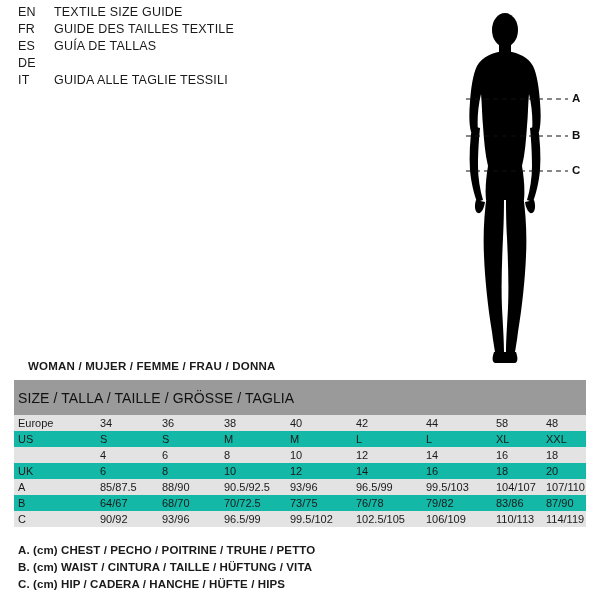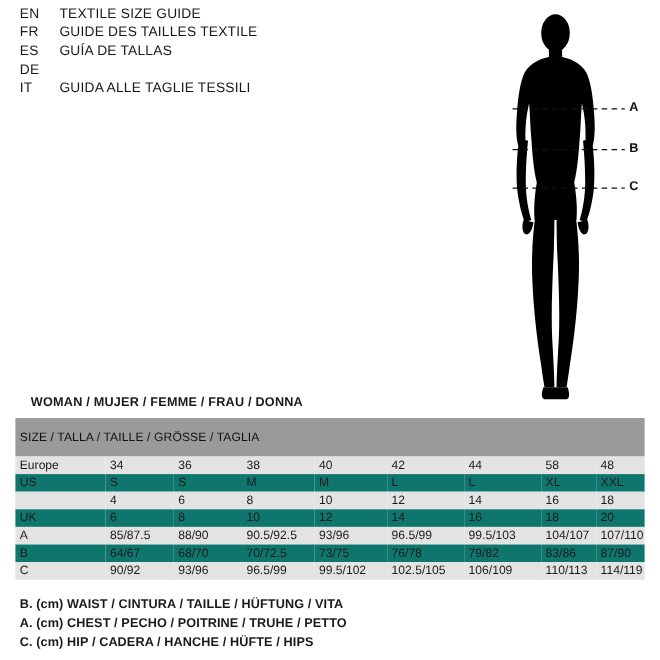--- a/index.html
+++ b/index.html
@@ -93,27 +93,27 @@
     font-size: 11px;
   }
   table.size-table td {
     height: 16px;
     padding: 0 4px;
     white-space: nowrap;
   }
   tr.head td {
     background: #9a9a9a;
     color: #111;
-    font-size: 11px;
+    font-size: 14px;
     font-weight: normal;
     height: 35px;
     letter-spacing: 0.1px;
   }
   tr.band-light td { background: #e3e3e3; }
-  tr.band-white td { background: #0f766e; }
+  tr.band-white td { background: #14b8a6; }
   td.rowlabel {
     text-align: left;
     padding-left: 6px;
   }
   td.cell {
     text-align: left;
   }
 
   
   .legend {
@@ -338,18 +338,18 @@
           <td class="cell">102.5/105</td>
           <td class="cell">106/109</td>
           <td class="cell">110/113</td>
           <td class="cell">114/119</td>
         </tr>
       </tbody>
     </table>
   </div>
 
   <div class="legend">
+    <div class="legend-line">A. (cm) CHEST / PECHO / POITRINE / TRUHE / PETTO</div>
     <div class="legend-line">B. (cm) WAIST / CINTURA / TAILLE / HÜFTUNG / VITA</div>
-    <div class="legend-line">A. (cm) CHEST / PECHO / POITRINE / TRUHE / PETTO</div>
     <div class="legend-line">C. (cm) HIP / CADERA / HANCHE / HÜFTE / HIPS</div>
   </div>
 
 </div>
 
 </body></html>

